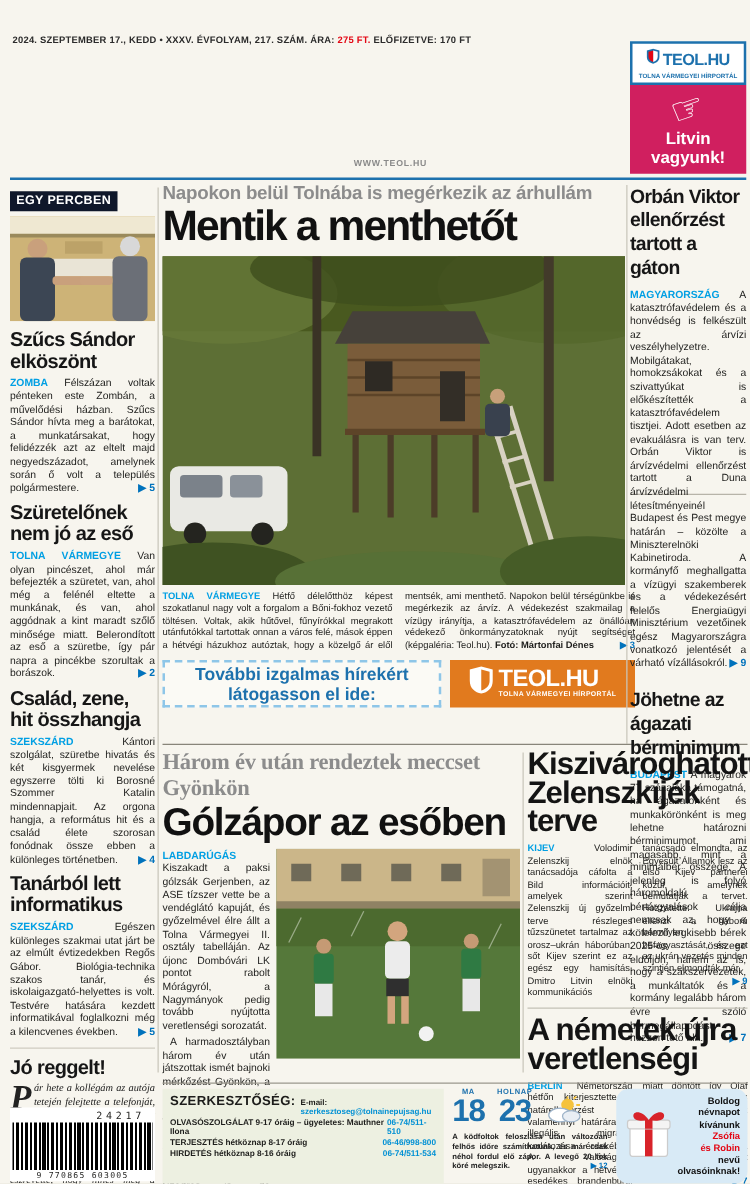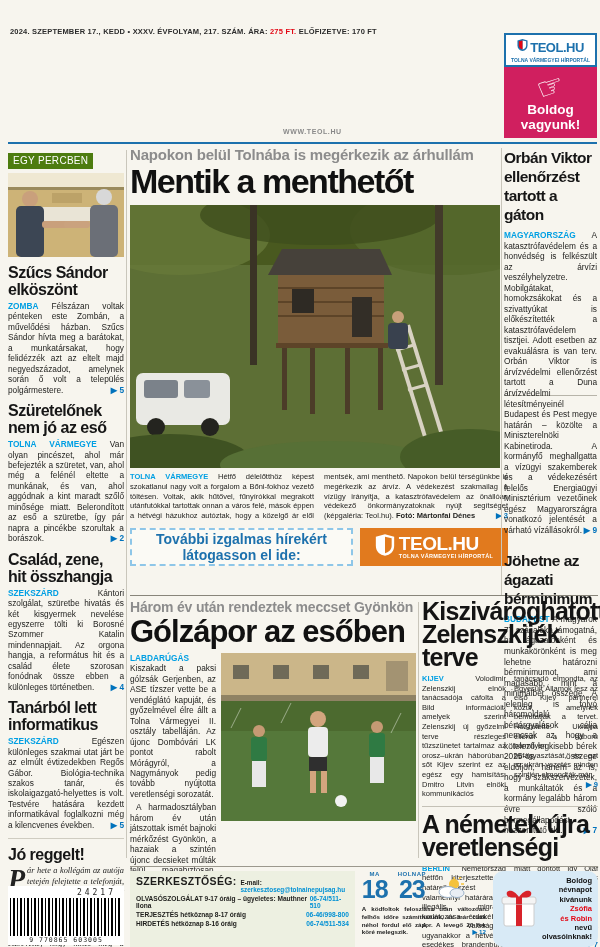--- a/index.html
+++ b/index.html
@@ -21,21 +21,21 @@
   .promoword{font-size:13.5px;font-weight:bold;line-height:1.1;}
   .headrule{position:absolute;top:142px;left:8px;width:589px;height:2px;background:#1d71ad;}
   
   .tag{color:#009fe3;font-weight:bold;}
   .pageref{color:#0072bc;font-weight:bold;white-space:nowrap;float:right;}
   .jtext{text-align:justify;}
   .vline{position:absolute;width:1px;background:#c9c6bb;}
   .hline{position:absolute;height:1px;background:#b7b4a9;}
   
   .rail{position:absolute;top:150px;left:8px;width:116px;}
-  .secttag{background:#4d7c0f;color:#fff;font-weight:normal;font-size:10px;padding:2px 5px 3px;display:inline-block;letter-spacing:.3px;}
+  .secttag{background:#0f172a;color:#fff;font-weight:bold;font-size:10px;padding:2px 5px 3px;display:inline-block;letter-spacing:.3px;}
   .photo1{width:116px;height:84px;margin-top:4px;}
   .rail h2{margin:7px 0 3px;font-size:16px;line-height:17px;letter-spacing:-.5px;color:#161616;}
   .rail p{margin:0 0 2px;font-size:8.3px;line-height:1.26;}
   .gooddiv{border:none;border-top:1px solid #cfccc1;margin:8px 0 6px;}
   .goodtitle{color:#e30613;font-size:19px;letter-spacing:-.5px;margin:2px 0 4px;}
   .goodtext{font-family:"Liberation Serif",serif;font-style:italic;font-size:8.2px;line-height:1.24;color:#222;}
   .dropcap{float:left;font-size:28px;line-height:24px;font-weight:bold;margin:1px 2px 0 0;}
   .barcode{position:absolute;left:8px;bottom:2px;width:116px;background:#fff;padding:2px 2px 1px;box-sizing:border-box;}
   .barcode .num{font-family:"DejaVu Sans Mono",monospace;font-size:8px;letter-spacing:3px;text-align:right;padding-right:6px;}
   .bars{height:38px;margin-top:1px;background:repeating-linear-gradient(90deg,#000 0 1.5px,#fff 1.5px 3px,#000 3px 5.5px,#fff 5.5px 7px);}
@@ -48,21 +48,21 @@
   .leadcap{margin-top:4px;column-count:2;column-gap:10px;font-size:7.5px;line-height:1.3;}
   .leadcap .credit{font-weight:bold;}
   .promo{display:flex;gap:7px;margin-top:7px;height:38px;}
   .promo .dash{flex:1;border:2px dashed #8ec6e8;background:#fbfaf5;color:#1d71ad;font-weight:bold;font-size:14px;
                display:flex;flex-direction:column;align-items:center;justify-content:center;line-height:1.15;}
   .promo .orange{width:148px;background:#e17a1e;color:#fff;display:flex;align-items:center;justify-content:center;gap:4px;}
   .promo .obrand{font-size:19px;font-weight:bold;letter-spacing:-.5px;line-height:1;}
   .promo .otag{font-size:5.5px;font-weight:bold;letter-spacing:.3px;}
   
   .sport{position:absolute;top:599px;left:130px;width:286px;}
-  .sport .kicker{font-size:14px;}
+  .sport .kicker{font-size:18px;font-family:Liberation Serif, serif;}
   .sport .headline{font-size:31px;letter-spacing:-1px;}
   .sportrow{display:flex;gap:5px;margin-top:6px;}
   .sporttext{width:86px;font-size:8.3px;line-height:1.26;}
   .sporttext p{margin:0 0 3px;text-indent:0;}
   .sporttext p+p{text-indent:6px;}
   .sportphoto{width:195px;height:168px;}
   
   .rightcol{position:absolute;top:146px;left:504px;width:93px;}
   .rightcol h2{margin:2px 0 6px;font-size:15.5px;line-height:19px;letter-spacing:-.5px;color:#161616;}
   .rightcol p{margin:0;font-size:8.3px;line-height:1.27;}
@@ -117,21 +117,21 @@
               <path d="M12 4 L20 6 V15 C20 20 16 23 12 24 Z" fill="#fff"></path>
               <path d="M12 4 L4 6 V15 C4 20 8 23 12 24 Z" fill="#e30613"></path>
             </svg>
         </span>
         <span class="brand">TEOL.HU</span>
       </div>
       <div class="tagline">TOLNA VÁRMEGYEI HÍRPORTÁL</div>
     </div>
     <div class="pink">
       <span class="hand">☞</span>
-      <div class="promoword">Boldog</div>
+      <div class="promoword">Litvin</div>
       <div class="promoword">vagyunk!</div>
     </div>
   </div>
 
   <div class="headrule"></div>
 
   <div class="rail">
     <div class="secttag">EGY PERCBEN</div>
 
     <div class="photo1">

